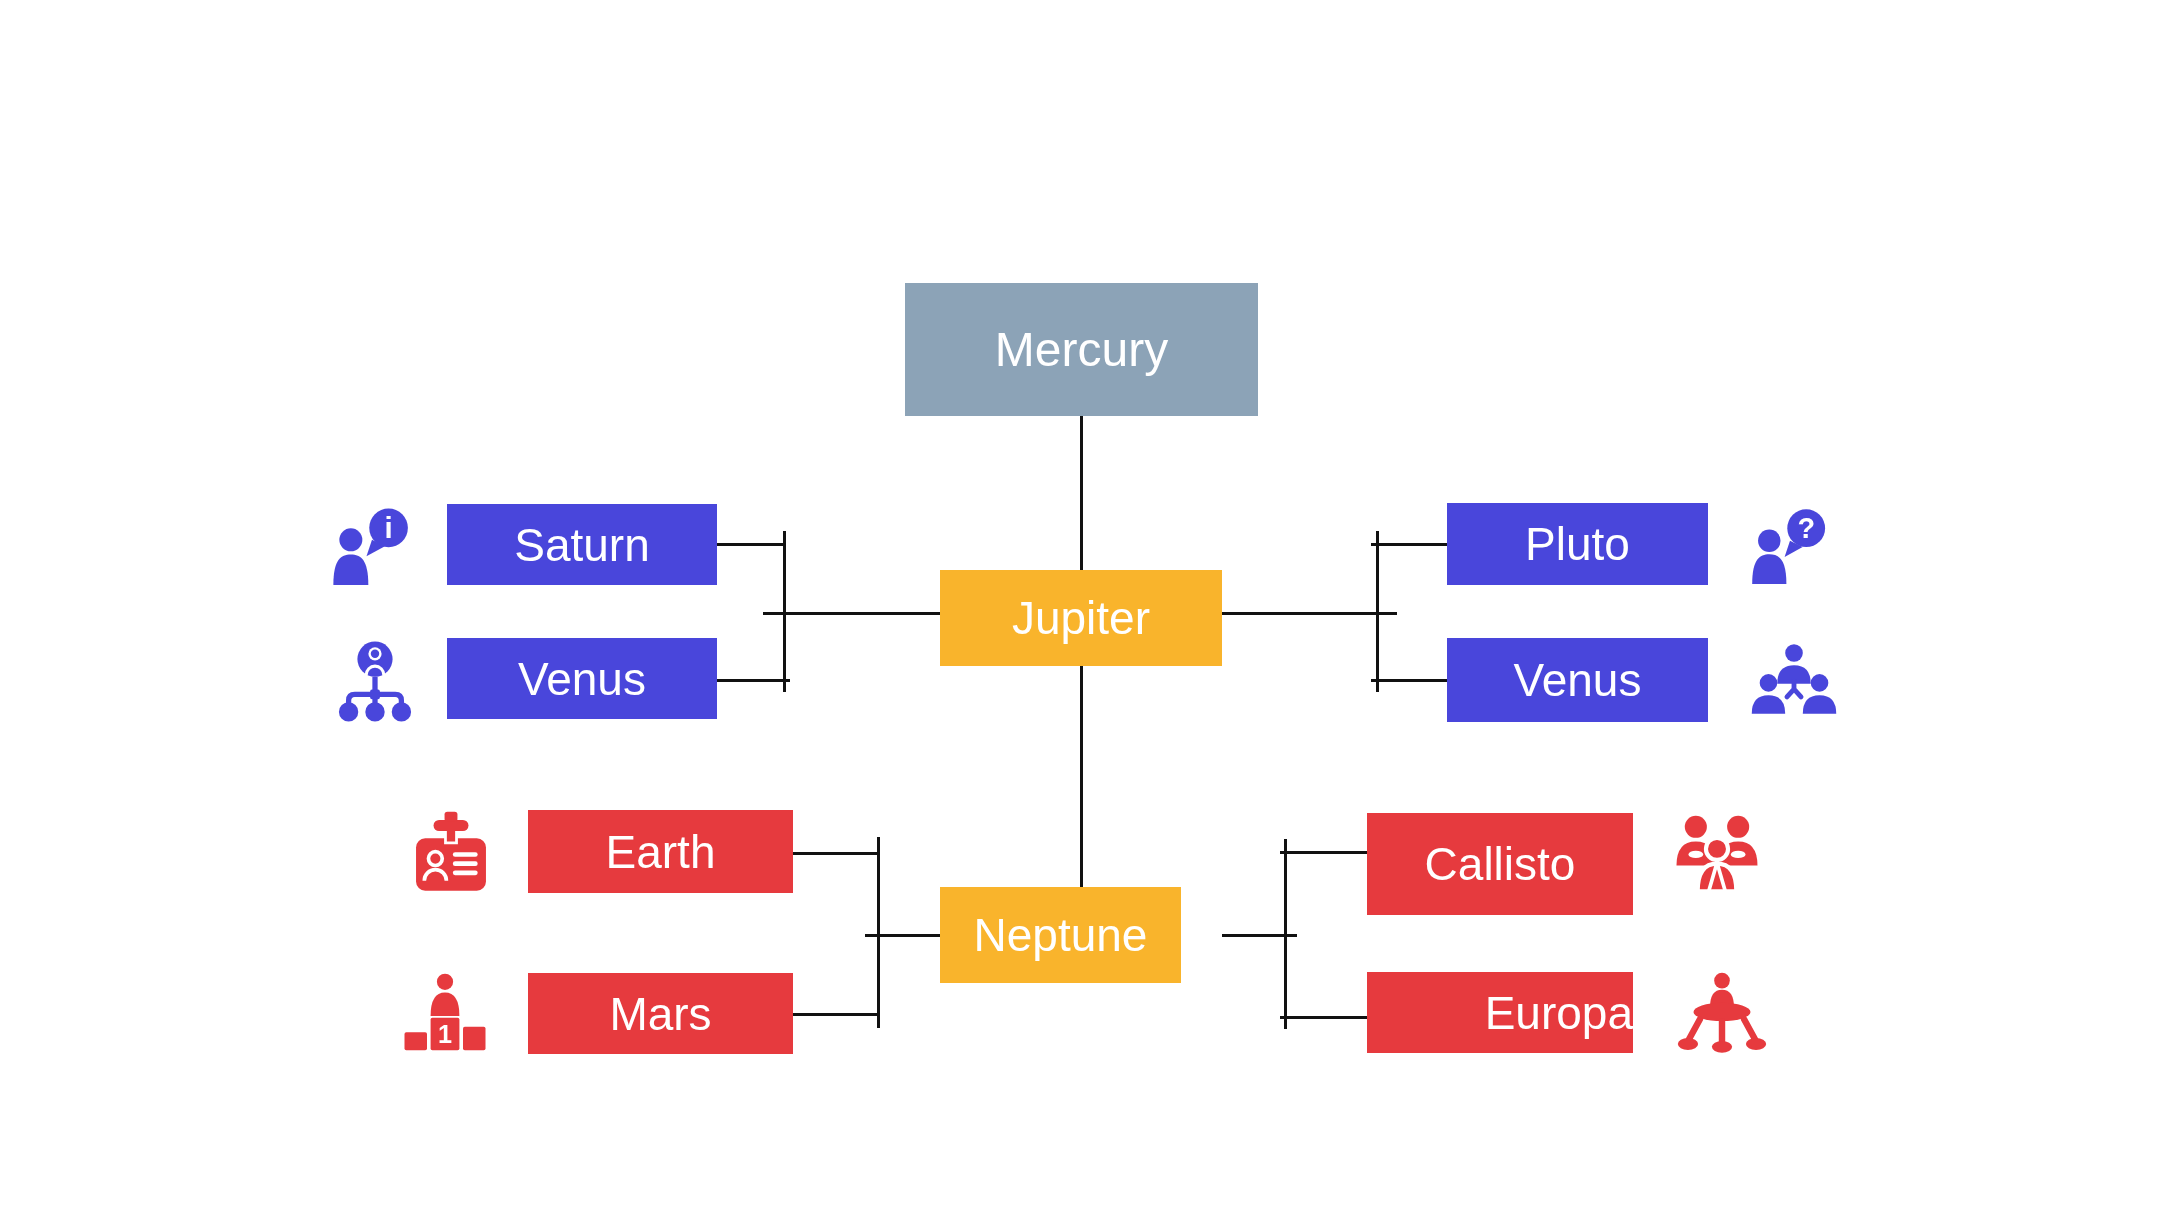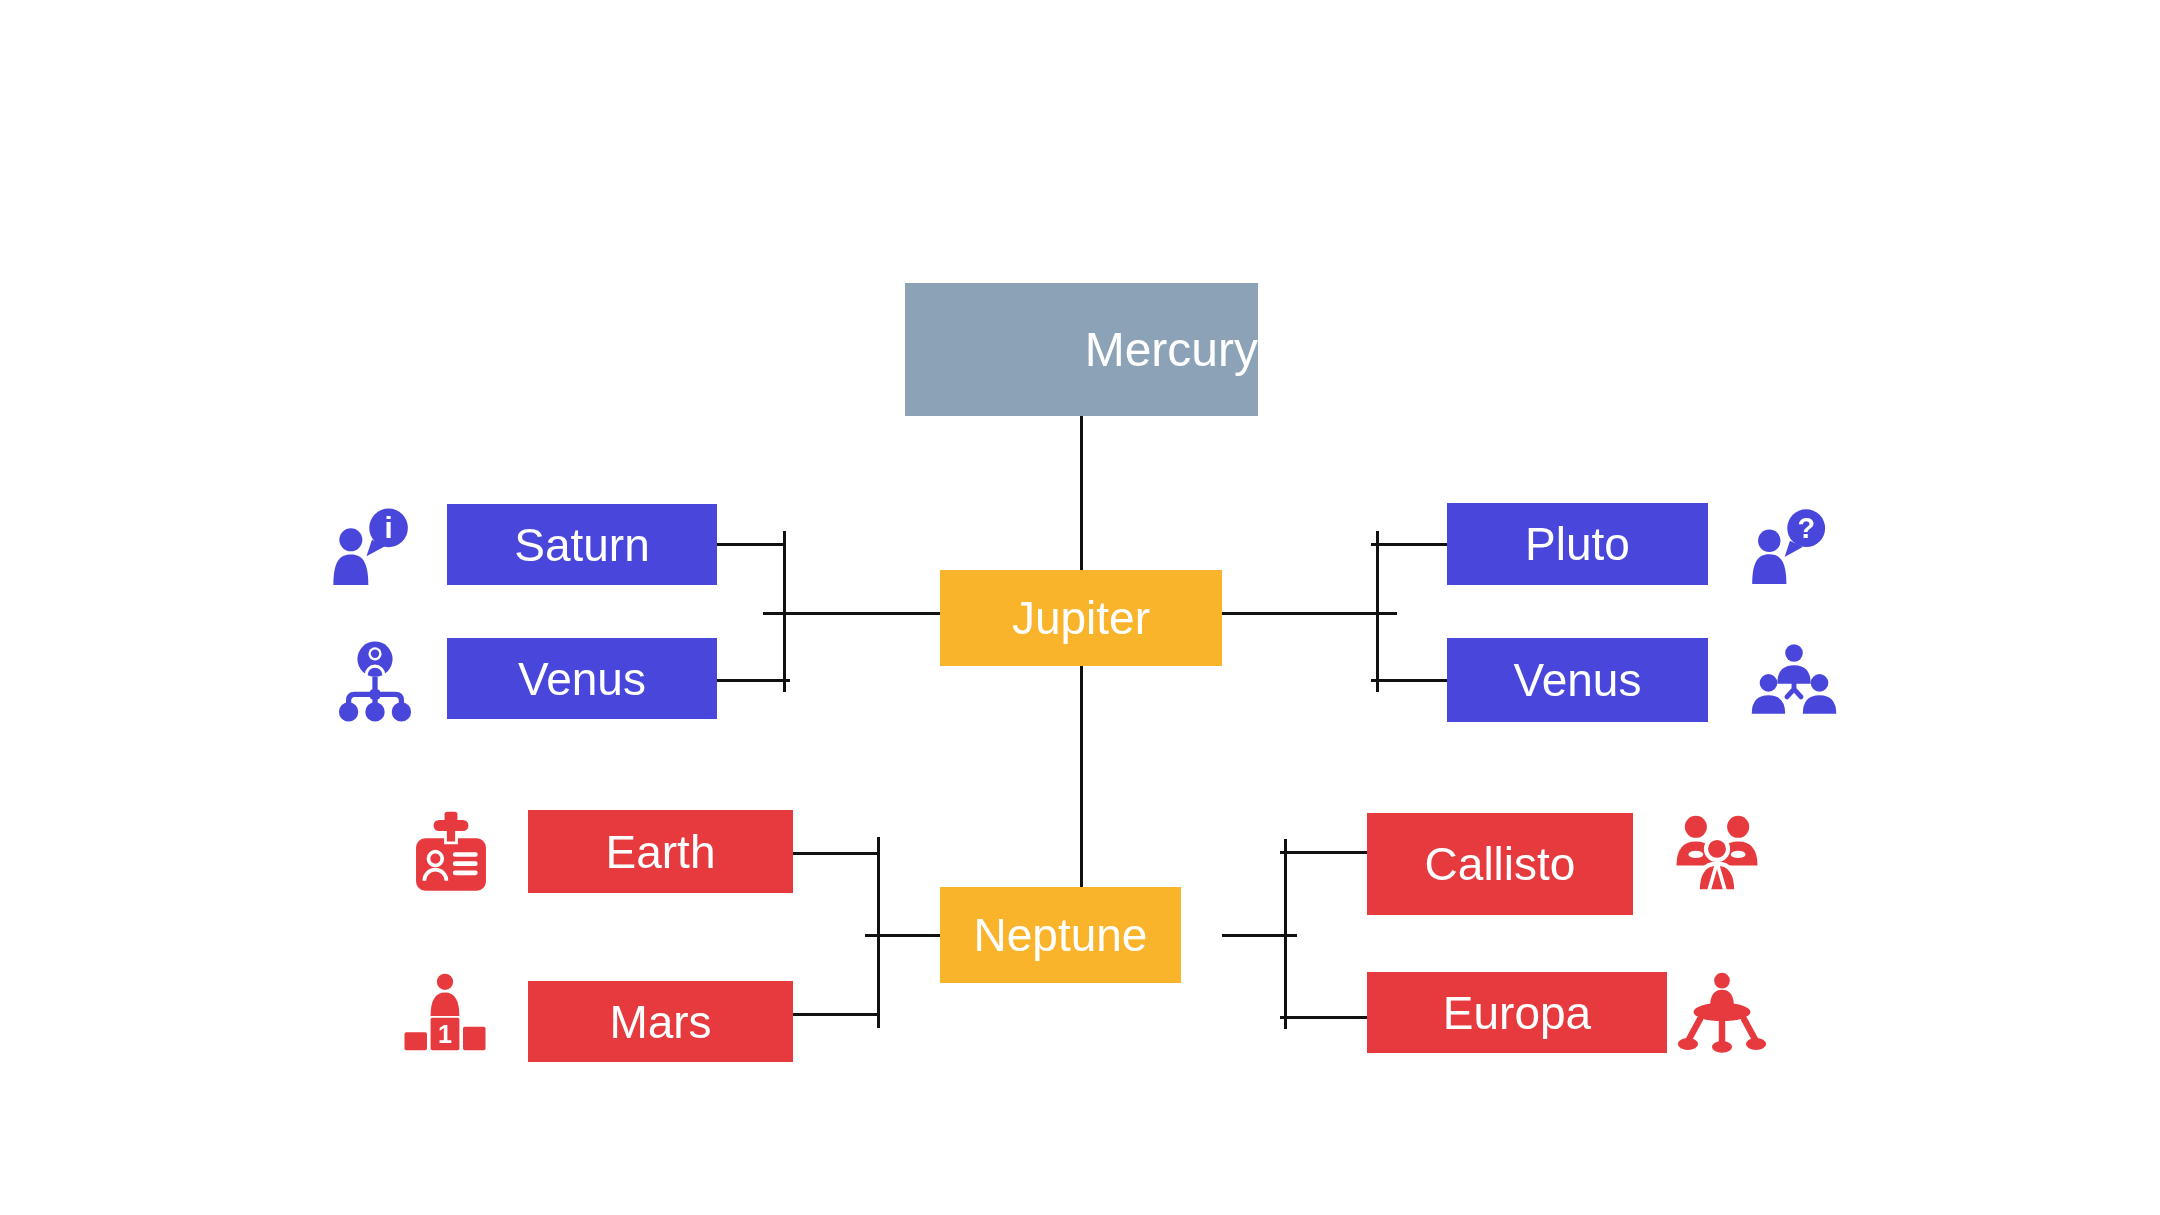--- a/index.html
+++ b/index.html
@@ -12,36 +12,36 @@
   }
   .title{
     position:absolute;left:190px;top:128px;
     font-size:82px;color:#000;font-weight:400;
     letter-spacing:0px;white-space:nowrap;
   }
   .node{
     position:absolute;display:flex;align-items:center;justify-content:center;
     color:#fff;font-size:46px;line-height:1;white-space:nowrap;
   }
-  .c-slate{background:var(--slate);justify-content:flex-end;}
+  .c-slate{background:var(--slate);}
   .c-yellow{background:var(--yellow);}
   .c-blue{background:var(--blue);}
   .c-red{background:var(--red);}
 
   .node-mercury{left:905px;top:283px;width:353px;height:133px;font-size:48px;}
   .node-jupiter{left:940px;top:570px;width:282px;height:96px;}
   .node-neptune{left:940px;top:887px;width:241px;height:96px;}
   .node-saturn{left:447px;top:504px;width:270px;height:81px;}
   .node-venus{left:447px;top:638px;width:270px;height:81px;}
   .node-pluto{left:1447px;top:503px;width:261px;height:82px;text-align:right;}
   .node-moon{left:1447px;top:638px;width:261px;height:84px;}
   .node-earth{left:528px;top:810px;width:265px;height:83px;}
-  .node-mars{left:528px;top:973px;width:265px;height:81px;margin-top:8px;}
+  .node-mars{left:528px;top:973px;width:265px;height:81px;}
   .node-callisto{left:1367px;top:813px;width:266px;height:102px;}
-  .node-europa{left:1367px;top:972px;width:300px;height:81px;}
+  .node-europa{left:1367px;top:972px;width:266px;height:81px;justify-content:flex-end;}
 
   .line{position:absolute;background:#111;}
   
   .ln-mercury-jupiter{left:1080px;top:416px;width:3px;height:154px;}
   .ln-jupiter-neptune{left:1080px;top:666px;width:3px;height:221px;}
   
   .ln-saturn{left:717px;top:543px;width:67px;height:3px;}
   .ln-venus{left:717px;top:679px;width:73px;height:3px;}
   .ln-lt-vert{left:783px;top:531px;width:3px;height:161px;}
   .ln-jupiter-left{left:763px;top:612px;width:177px;height:3px;}

